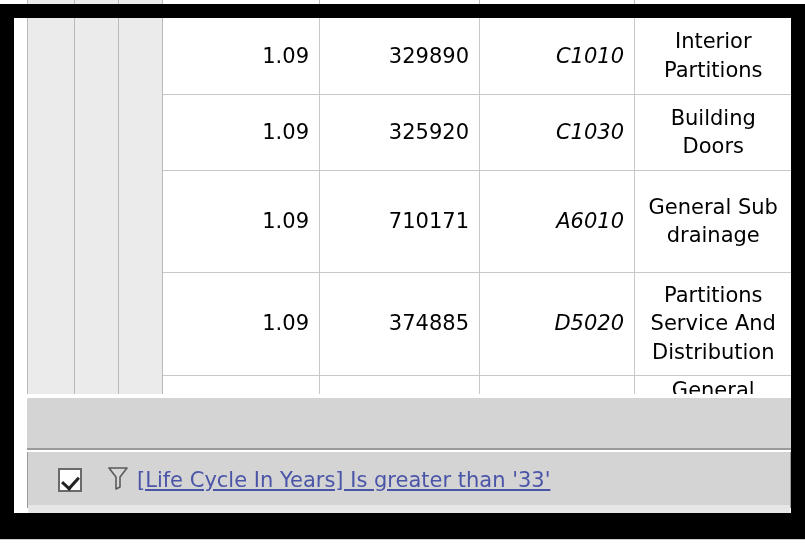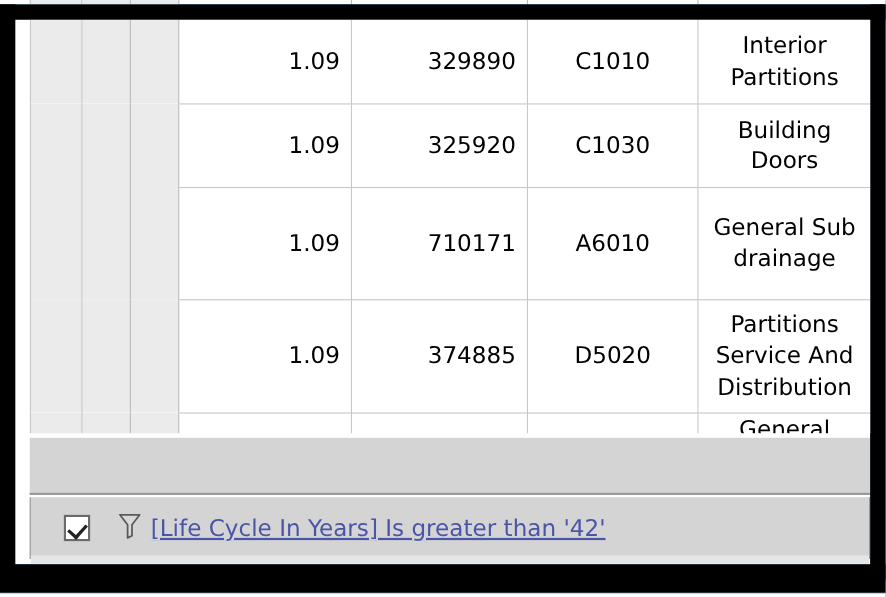--- a/index.html
+++ b/index.html
@@ -12,21 +12,21 @@
     height: 543px;
     overflow: hidden;
     font-family: "DejaVu Sans", sans-serif;
   }
 
   
   #screen {
     position: relative;
     width: 805px;
     height: 543px;
-    background: #0369a1;
+    background: #fde047;
   }
 
   
   .top-sliver {
     position: absolute;
     left: 0; top: 0;
     width: 805px; height: 4px;
     background: #ffffff;
     display: flex;
   }
@@ -115,21 +115,22 @@
     background: #ebebeb;
     border-left: 1px solid #b9b9b9;
     border-right: 1px solid #b9b9b9;
     border-bottom: none;
     padding: 0;
   }
   .grid-table td.num {
     text-align: right;
   }
   .grid-table td.code {
-    text-align: center;
+    text-align: right;
+    font-style: italic;
   }
   .grid-table td.desc {
     text-align: center;
     border-right: none;
   }
   .row-clip td {
     height: 28px;
     margin-top: 12px;
   }
 
@@ -304,21 +305,21 @@
     <div class="grid-filler"></div>
 
     <div id="filter-bar">
       <div class="fb-inner">
         <span class="chk"></span>
         <span class="funnel">
           <svg width="22" height="26" viewBox="0 0 22 26" xmlns="http://www.w3.org/2000/svg">
             <path d="M2 3 L20 3 L13 12 L13 22 L9 24 L9 12 Z" fill="#d8d8d8" stroke="#5a5a5a" stroke-width="1.6" stroke-linejoin="round"></path>
           </svg>
         </span>
-        <span class="filter-link">[Life Cycle In Years] Is greater than '42'</span>
+        <span class="filter-link">[Life Cycle In Years] Is greater than '33'</span>
       </div>
     </div>
 
     <div class="fb-underline"></div>
 
   </div>
 
   <div class="frame-bottom"></div>
   <div class="frame-bottom-strip"></div>
 

